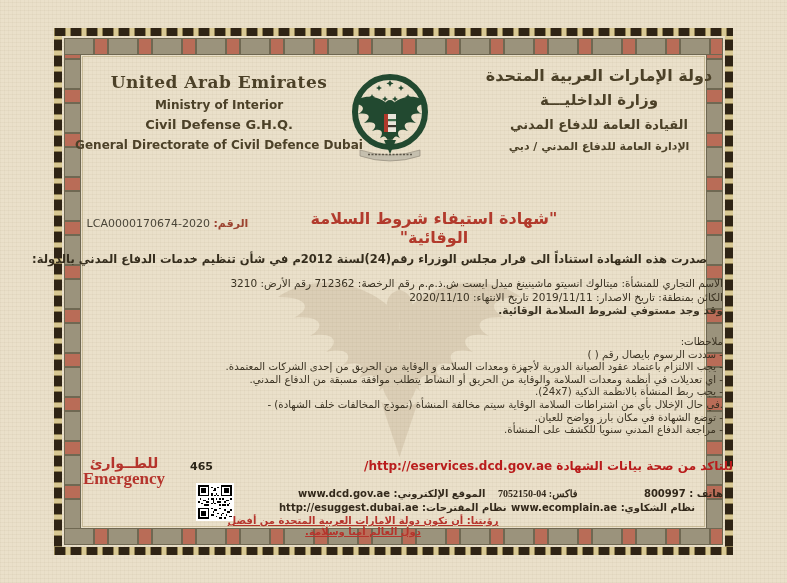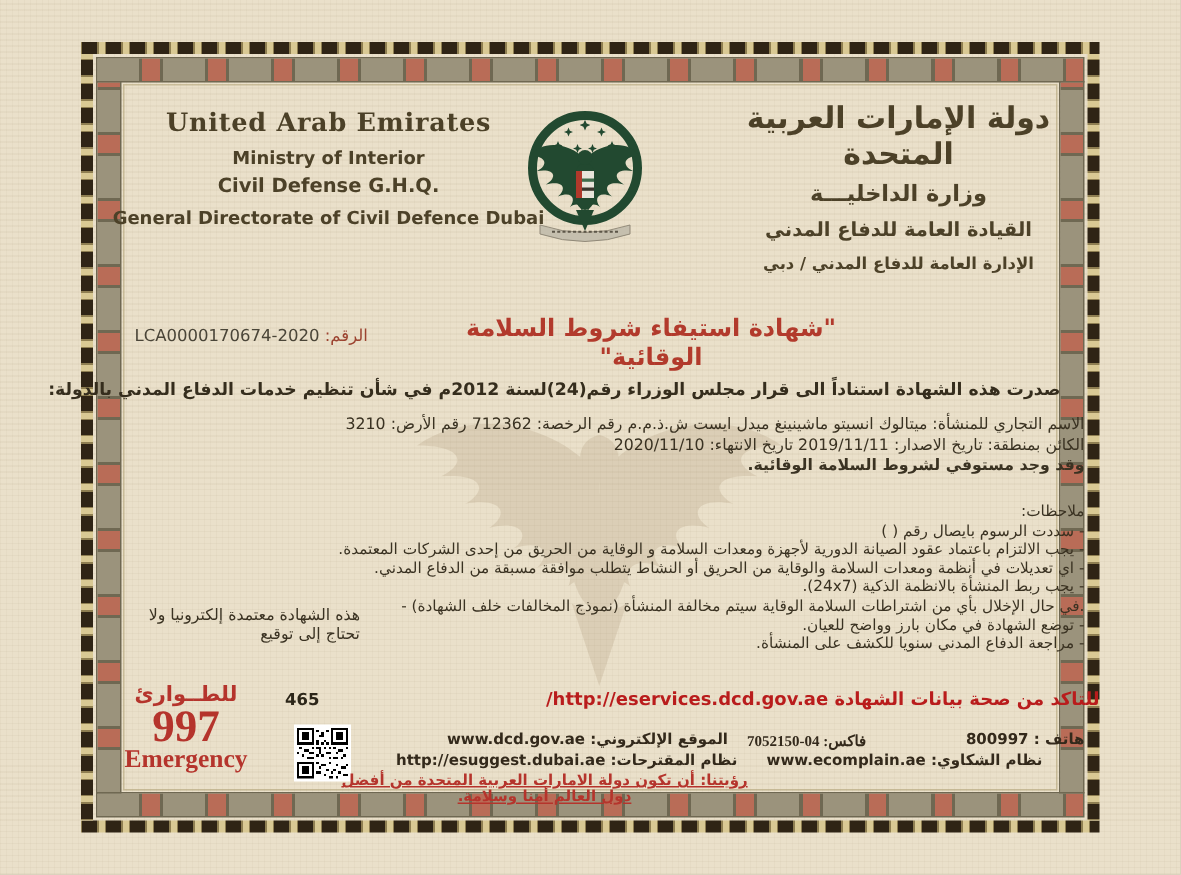--- a/index.html
+++ b/index.html
@@ -28,30 +28,30 @@
   .band.l{left:10px;} .band.r{right:10px;}
   .innerline{position:absolute;inset:28px;border:1px solid #b3a478;opacity:.6;}
 
   
   .h-en{left:68px;top:72px;width:302px;text-align:center;color:#4c4128;}
   .h-en .l1{font-family:"DejaVu Serif",serif;font-weight:700;font-size:17px;letter-spacing:.5px;}
   .h-en .l2{font-size:12px;font-weight:700;margin-top:6px;}
   .h-en .l3{font-size:13px;font-weight:700;margin-top:5px;}
   .h-en .l4{font-size:12px;font-weight:700;margin-top:6px;}
   .h-ar{left:468px;top:66px;width:262px;text-align:center;direction:rtl;color:#4c4128;}
-  .h-ar .l1{font-size:20px;font-weight:700;}
+  .h-ar .l1{font-size:16px;font-weight:700;}
   .h-ar .l2{font-size:15px;font-weight:700;margin-top:6px;text-align:center;}
   .h-ar .l3{font-size:13px;font-weight:700;margin-top:8px;}
   .h-ar .l4{font-size:11px;font-weight:700;margin-top:8px;}
   .emblem{left:348px;top:72px;width:84px;height:95px;}
   .watermark{left:262px;top:258px;width:275px;opacity:.15;}
 
   
   .cert-no{left:70px;top:217px;width:195px;direction:rtl;text-align:center;font-size:11px;color:#4a4538;}
-  .cert-no .lbl{color:#9c4330;font-weight:400;}
+  .cert-no .lbl{color:#9c4330;font-weight:700;}
   .title{left:283px;top:209px;width:302px;text-align:center;direction:rtl;
          font-size:16px;font-weight:700;color:#b23a2c;}
   .decree{left:78px;right:80px;top:252px;direction:rtl;text-align:right;
           font-size:11.5px;font-weight:700;white-space:nowrap;color:#352d1d;}
   .details{right:64px;left:100px;top:277px;direction:rtl;text-align:right;
            font-size:10.5px;line-height:13.5px;color:#3a3222;}
   .details div{white-space:nowrap;}
   .notes{right:64px;left:96px;top:336px;direction:rtl;text-align:right;
          font-size:10.2px;line-height:12.6px;color:#3a3222;}
   .notes div{white-space:nowrap;}
@@ -67,21 +67,21 @@
   .qr{left:196px;top:483px;width:38px;height:38px;background:#fff;padding:2px;box-sizing:border-box;}
 
   
   .verify{right:54px;top:459px;direction:rtl;font-size:12px;font-weight:700;color:#b91c1c;}
   .verify .url{font-family:"DejaVu Sans",sans-serif;}
   .fitem{direction:rtl;font-size:10px;font-weight:700;color:#33291b;white-space:nowrap;}
   .f-phone{right:64px;top:488px;}
   .f-fax{left:498px;top:488px;font-family:Liberation Serif, serif;}
   .f-web{left:298px;top:488px;}
   .f-comp{right:92px;top:502px;}
-  .f-sugg{left:264px;top:502px;}
+  .f-sugg{left:279px;top:502px;}
   .vision{left:219px;top:515px;width:288px;text-align:center;direction:rtl;
           font-size:10px;font-weight:700;color:#b5342c;text-decoration:underline;}
 </style>
 </head>
 <body>
 
 <div class="page">
 
   <div class="frame">
     <div class="bead t"></div>
@@ -162,25 +162,23 @@
     <div>ملاحظات:</div>
     <div>- سددت الرسوم بايصال رقم ( )</div>
     <div>- يجب الالتزام باعتماد عقود الصيانة الدورية لأجهزة ومعدات السلامة و الوقاية من الحريق من إحدى الشركات المعتمدة.</div>
     <div>- اي تعديلات في أنظمة ومعدات السلامة والوقاية من الحريق أو النشاط يتطلب موافقة مسبقة من الدفاع المدني.</div>
     <div>- يجب ربط المنشأة بالانظمة الذكية (24x7).</div>
     <div>.في حال الإخلال بأي من اشتراطات السلامة الوقاية سيتم مخالفة المنشأة (نموذج المخالفات خلف الشهادة) -</div>
     <div>- توضع الشهادة في مكان بارز وواضح للعيان.</div>
     <div>- مراجعة الدفاع المدني سنويا للكشف على المنشأة.</div>
   </div>
 
-  <div class="abs e-note">هذه الشهادة معتمدة إلكترونيا ولا تحتاج إلى توقيع</div>
 
   <div class="abs emg">
     <div class="ar">للطــوارئ</div>
-    <div class="num">997</div>
     <div class="en">Emergency</div>
   </div>
 
   <div class="abs qr-num">465</div>
   <svg class="abs qr" viewBox="0 0 21 21" shape-rendering="crispEdges">
     <rect x="0" y="0" width="21" height="21" fill="#fff"></rect>
     <g fill="#000">
       <rect x="0" y="0" width="7" height="7"></rect>
         <rect x="1" y="1" width="5" height="5" fill="#fff"></rect>
         <rect x="2" y="2" width="3" height="3"></rect>

